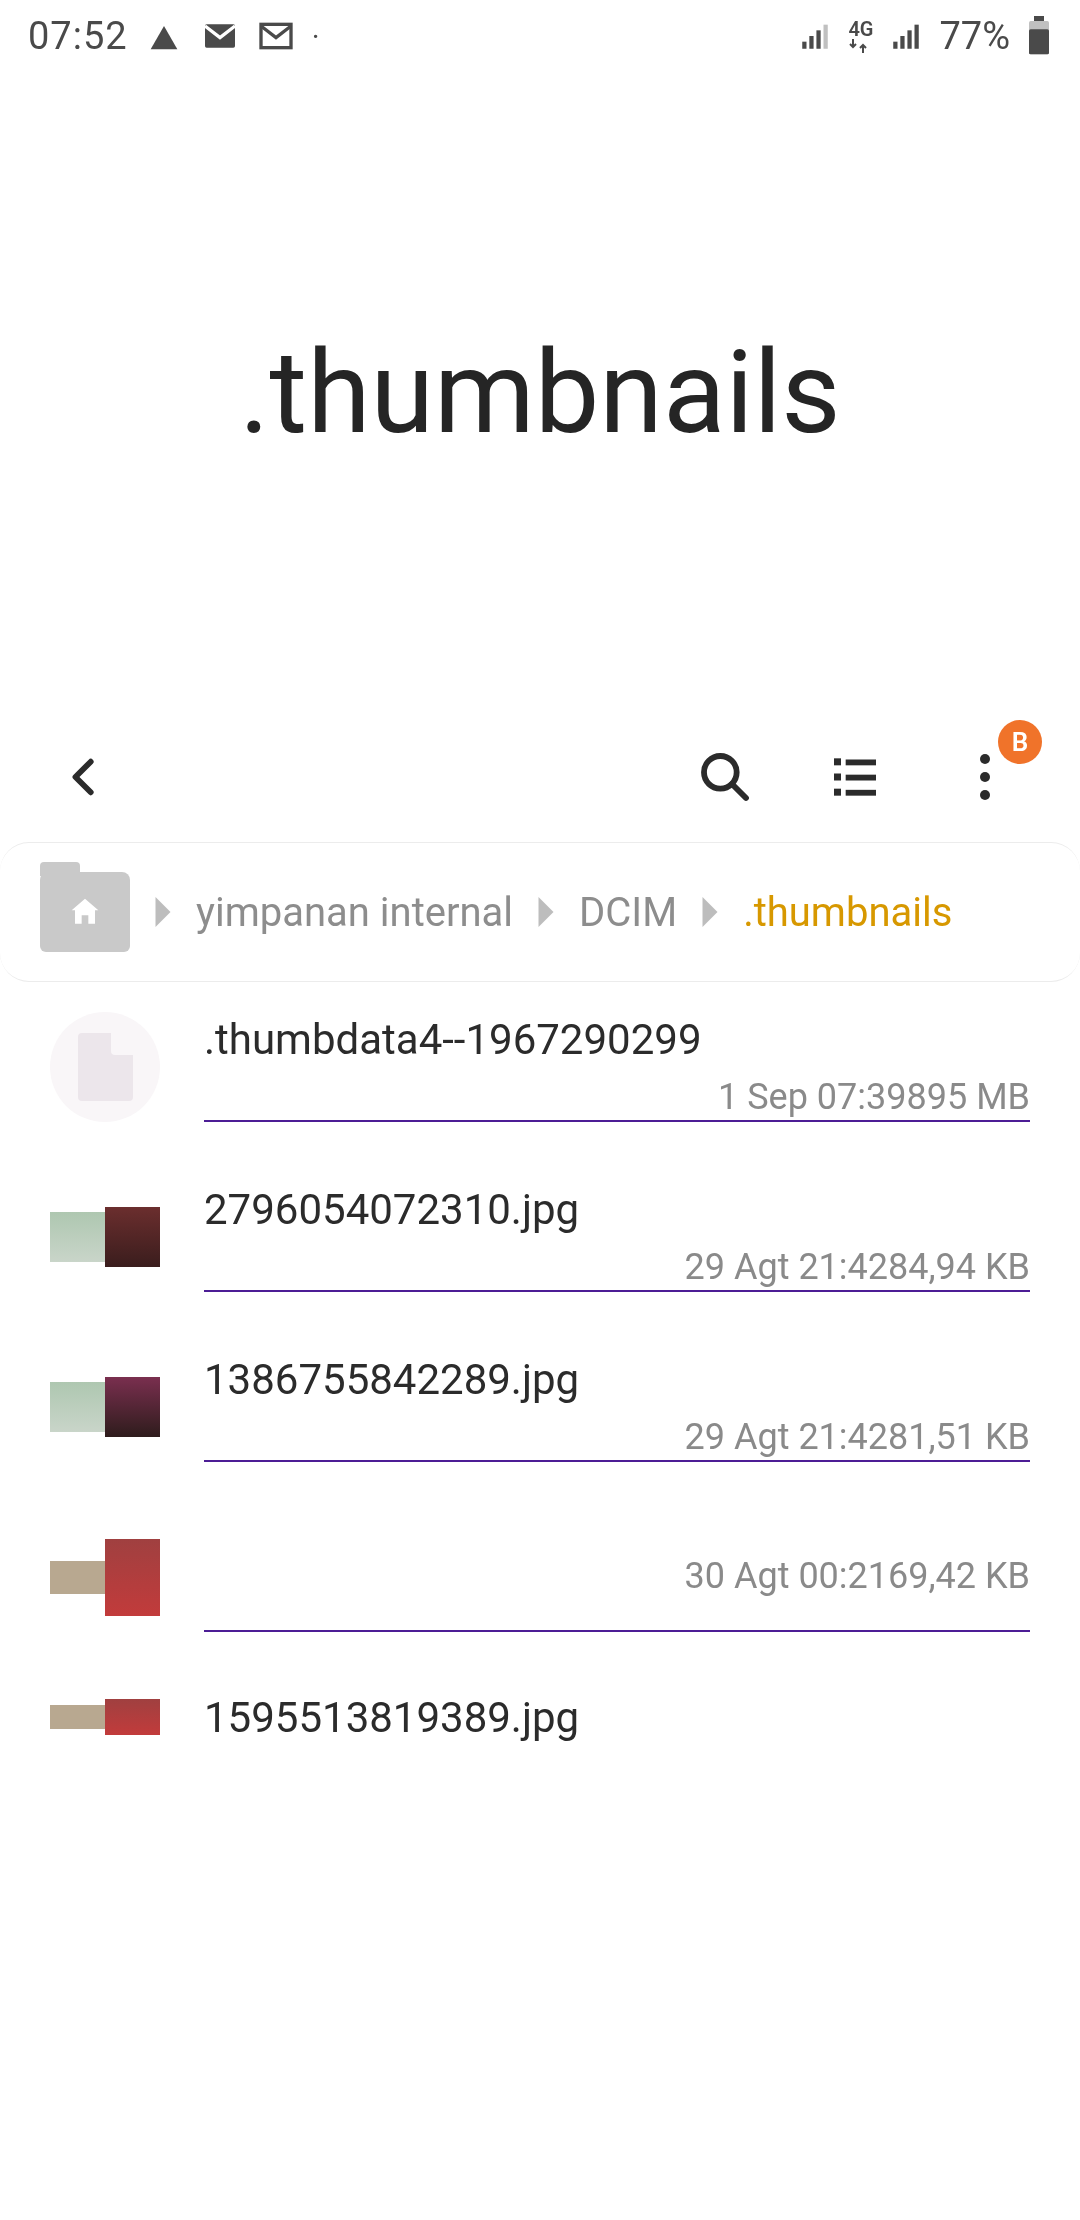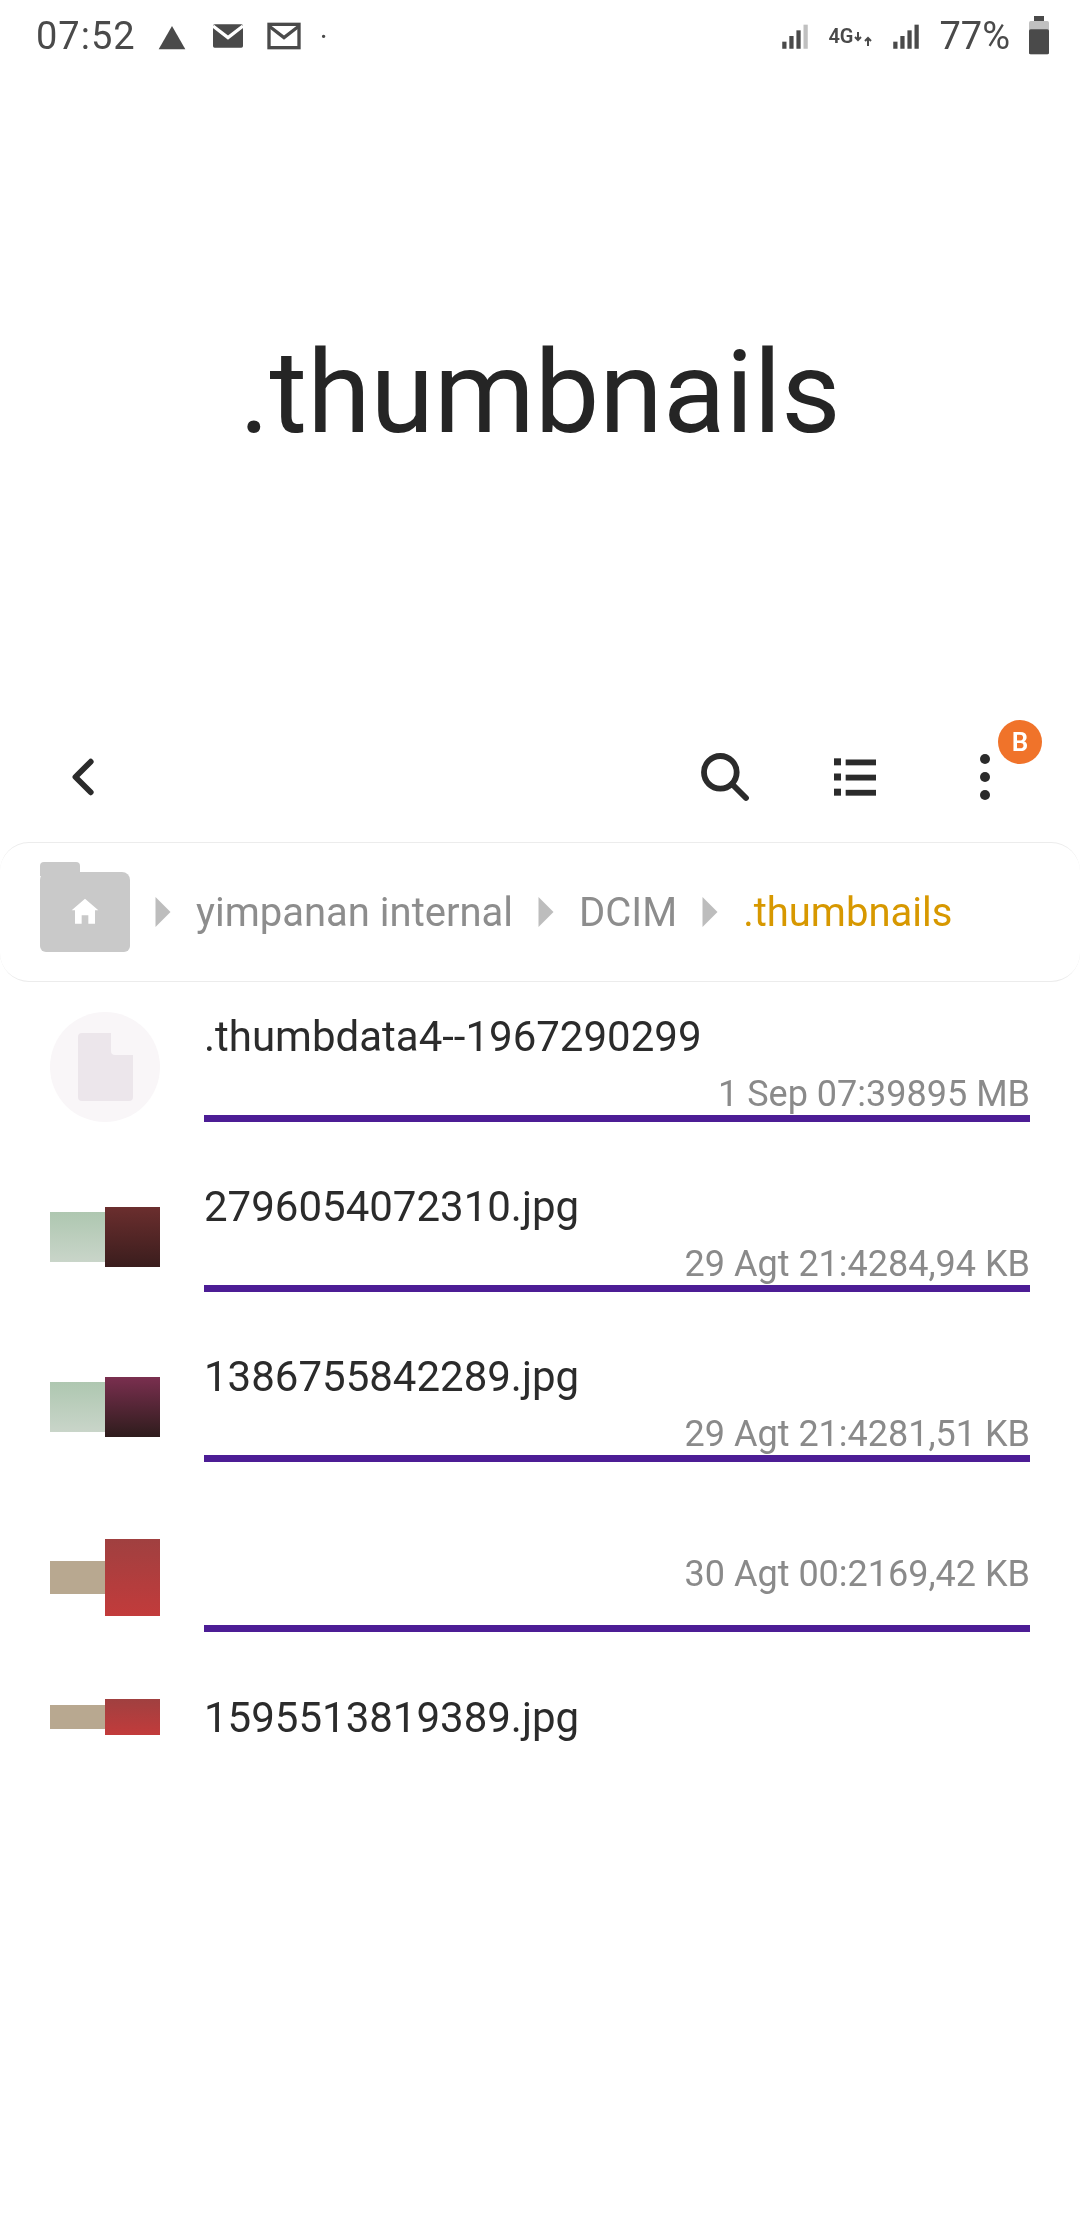--- a/index.html
+++ b/index.html
@@ -1,22 +1,22 @@
 <!DOCTYPE html>
 <html><head>
 <meta charset="utf-8">
 <style>
   * { margin: 0; padding: 0; box-sizing: border-box; -webkit-font-smoothing: antialiased; }
   html, body { width: 1080px; height: 2220px; background: #ffffff; font-family: -apple-system, "Segoe UI", Roboto, Arial, sans-serif; color: #3a3a3a; overflow: hidden; }
   
   .status-bar { height: 72px; display: flex; align-items: center; justify-content: space-between; padding: 0 28px; font-size: 36px; color: #4a4a4a; }
   .status-left, .status-right { display: flex; align-items: center; gap: 16px; }
-  .status-clock { font-size: 38px; letter-spacing: 1px; margin-left: 8px; }
+  .status-clock { font-size: 38px; letter-spacing: 1px; }
   .status-icon svg { display: block; }
-  .status-4g { display:flex; flex-direction:row; align-items:flex-end; line-height:1; font-size:20px; font-weight:600;}
+  .status-4g { display:flex; flex-direction:column; align-items:flex-start; line-height:1; font-size:20px; font-weight:600;}
   
   .title-area { height: 640px; display: flex; align-items: center; justify-content: center; }
   .title-area h1 { font-size: 115px; font-weight: 400; color: #252525; }
   
   .toolbar { height: 130px; display: flex; align-items: center; padding: 0 50px 0 40px; gap: 40px; position: relative; }
   .toolbar .spacer { flex: 1; }
   .toolbar-btn { width: 90px; height: 90px; display:flex; align-items:center; justify-content:center; }
   .badge { position:absolute; top:-12px; right:-12px; width:44px; height:44px; border-radius:50%; background:#f0732a; color:#fff; font-size:26px; font-weight:600; display:flex; align-items:center; justify-content:center; }
   .toolbar-more { position: relative; }
   
@@ -33,21 +33,21 @@
   .thumb { width:110px; height:110px; flex:none; margin-right:44px; display:flex; align-items:center; justify-content:center; }
   .thumb.doc { background:#f9f6f8; border-radius:55px; }
   .thumb.doc .page { width:55px; height:68px; background:#ece6eb; border-radius:4px; position:relative; }
   .thumb.doc .page::after{ content:""; position:absolute; top:0; right:0; width:22px; height:22px; background:#f9f6f8; border-bottom-left-radius:4px;}
   .thumb.img { border-radius:0; overflow:hidden;}
   .thumb.img .sky{ width:100%; height:45%; background:linear-gradient(#aec7b0,#c9d5c9);}
   .thumb.img .crowd{ width:100%; height:55%; }
   .thumb.img .crowd.a{ background:linear-gradient(#6b2e2e,#3a1d1d);}   
   .thumb.img .crowd.b{ background:linear-gradient(#7a2f4f,#2e1c1c);}  
   .thumb.img .crowd.c{ background:linear-gradient(#a04040,#c23b3b);}  
-  .file-info { flex:1; display:flex; flex-direction:column; gap:12px; border-bottom:7px solid #4c1d95; align-self:stretch; justify-content:center;}
+  .file-info { flex:1; display:flex; flex-direction:column; gap:12px; border-bottom:2px solid #4c1d95; align-self:stretch; justify-content:center;}
   .file-name { font-size:42px; color:#2b2b2b; }
   .file-meta { display:flex; justify-content:flex-end; font-size:36px; color:#8a8a8a; }
   .file-row:last-child .file-info { border-bottom:none; }
   .partial { opacity:1; }
 </style>
 </head>
 <body>
 
 <div class="status-bar">
   <div class="status-left">

